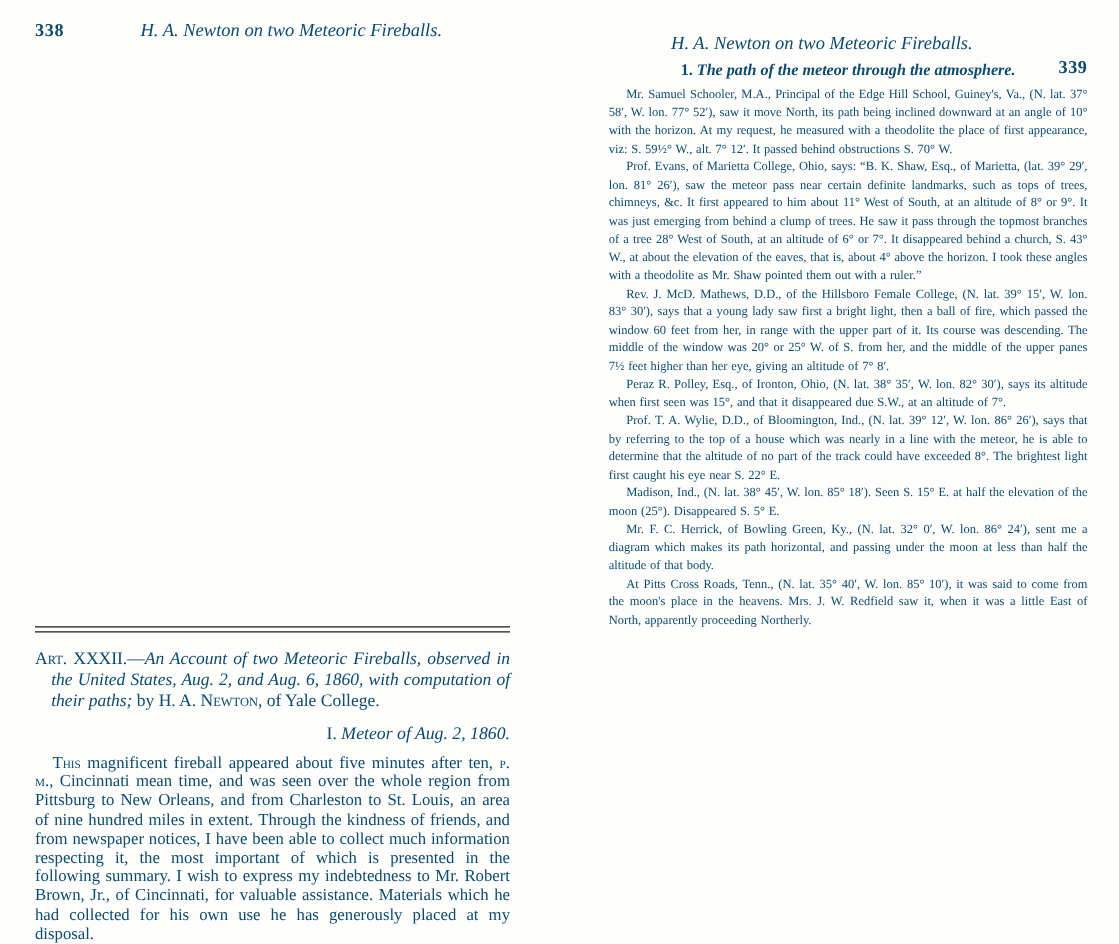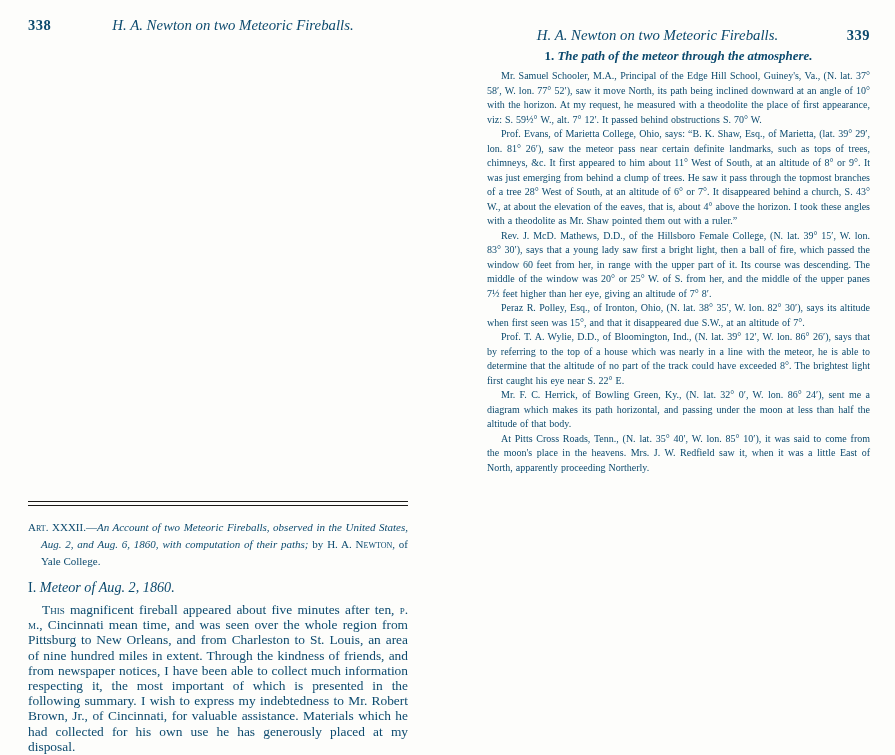--- a/index.html
+++ b/index.html
@@ -32,21 +32,21 @@
   }
   #page-left  .running-head { top: 17px; }
   #page-right .running-head { top: 27px; }
   .pagenum {
     position: absolute;
     font-size: 14.5px;
     font-weight: bold;
     letter-spacing: 0.5px;
   }
   #page-left  .pagenum { left: 0; }
-  #page-right .pagenum { right: 0; }
+  #page-right .pagenum { right: 0; margin-top: 19px; }
   .runtitle {
     position: absolute;
     left: 0; right: 0;
     text-align: center;
     font-style: italic;
     font-size: 14.8px;
   }
   #page-left  .runtitle { left: 30px; right: 0; }
   #page-right .runtitle { left: 0; right: 42px; }
 
@@ -57,31 +57,31 @@
     left: 0; right: 0;
   }
   .double-rule {
     height: 3px;
     border-top: 1.5px solid #1d1b18;
     border-bottom: 1.5px solid #1d1b18;
     margin-bottom: 13px;
   }
   .article-heading {
     margin: 0;
-    font-size: 11px;
+    font-size: 14px;
     line-height: 17px;
     padding-left: 13px;
     text-indent: -13px;
     text-align: justify;
   }
   .sc { font-variant: small-caps; }
   .it { font-style: italic; }
   .meteor-heading {
     margin: 9px 0 6px 0;
-    text-align: left;
+    text-align: right;
     font-size: 14.2px;
   }
   .body-par {
     margin: 0;
     text-align: justify;
     text-indent: 14px;
     word-spacing: 0.5px;
   }
   #page-left .body-par {
     font-size: 13.4px;
@@ -135,18 +135,19 @@
     </header>
 
     <div id="right-text">
       <p class="path-heading"><span>1. </span><span class="it">The path of the meteor through the atmosphere.</span></p>
 
       <p class="body-par">Mr. Samuel Schooler, M.A., Principal of the Edge Hill School, Guiney's, Va., (N. lat. 37° 58′, W. lon. 77° 52′), saw it move North, its path being inclined downward at an angle of 10° with the horizon.  At my request, he measured with a theodolite the place of first appearance, viz: S. 59½° W., alt. 7° 12′.  It passed behind obstructions S. 70° W.</p>
       <p class="body-par">Prof. Evans, of Marietta College, Ohio, says: “B. K. Shaw, Esq., of Marietta, (lat. 39° 29′, lon. 81° 26′), saw the meteor pass near certain definite landmarks, such as tops of trees, chimneys, &amp;c.  It first appeared to him about 11° West of South, at an altitude of 8° or 9°.  It was just emerging from behind a clump of trees.  He saw it pass through the topmost branches of a tree 28° West of South, at an altitude of 6° or 7°.  It disappeared behind a church, S. 43° W., at about the elevation of the eaves, that is, about 4° above the horizon.  I took these angles with a theodolite as Mr. Shaw pointed them out with a ruler.”</p>
       <p class="body-par">Rev. J. McD. Mathews, D.D., of the Hillsboro Female College, (N. lat. 39° 15′, W. lon. 83° 30′), says that a young lady saw first a bright light, then a ball of fire, which passed the window 60 feet from her, in range with the upper part of it.  Its course was descending.  The middle of the window was 20° or 25° W. of S. from her, and the middle of the upper panes 7½ feet higher than her eye, giving an altitude of 7° 8′.</p>
       <p class="body-par">Peraz R. Polley, Esq., of Ironton, Ohio, (N. lat. 38° 35′, W. lon. 82° 30′), says its altitude when first seen was 15°, and that it disappeared due S.W., at an altitude of 7°.</p>
       <p class="body-par">Prof. T. A. Wylie, D.D., of Bloomington, Ind., (N. lat. 39° 12′, W. lon. 86° 26′), says that by referring to the top of a house which was nearly in a line with the meteor, he is able to determine that the altitude of no part of the track could have exceeded 8°.  The brightest light first caught his eye near S. 22° E.</p>
+      <p class="body-par">Madison, Ind., (N. lat. 38° 45′, W. lon. 85° 18′).  Seen S. 15° E. at half the elevation of the moon (25°).  Disappeared S. 5° E.</p>
       <p class="body-par">Mr. F. C. Herrick, of Bowling Green, Ky., (N. lat. 32° 0′, W. lon. 86° 24′), sent me a diagram which makes its path horizontal, and passing under the moon at less than half the altitude of that body.</p>
       <p class="body-par">At Pitts Cross Roads, Tenn., (N. lat. 35° 40′, W. lon. 85° 10′), it was said to come from the moon's place in the heavens.  Mrs. J. W. Redfield saw it, when it was a little East of North, apparently proceeding Northerly.</p>
     </div>
   </section>
 
 </div>
 
 </body></html>

